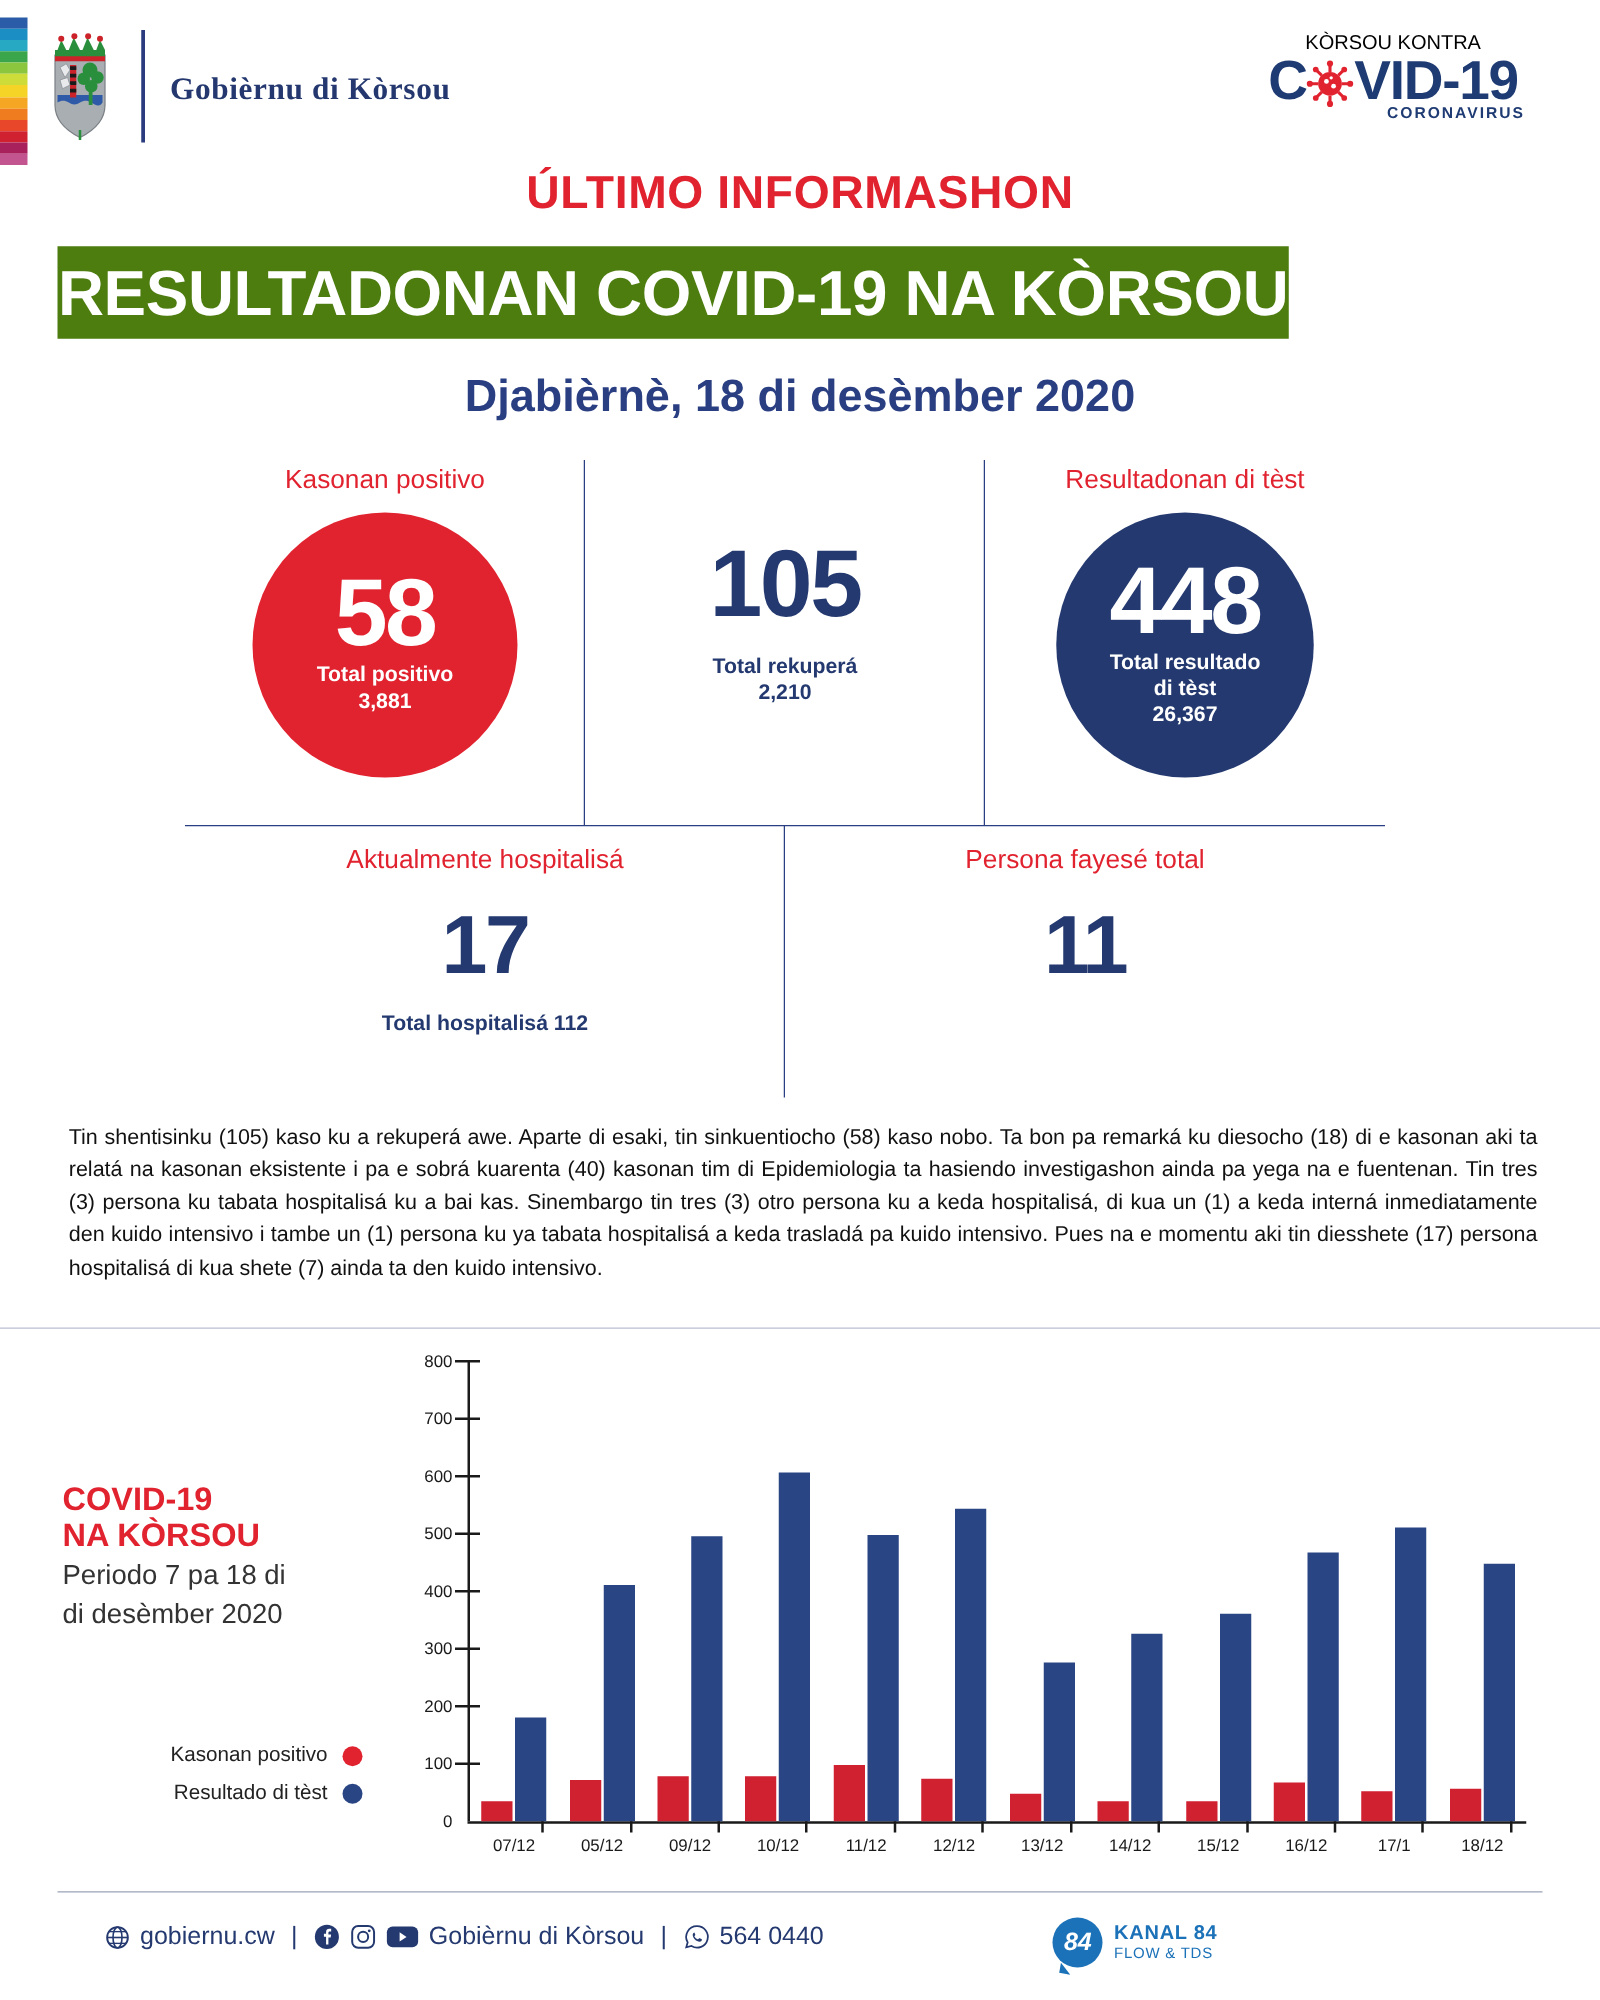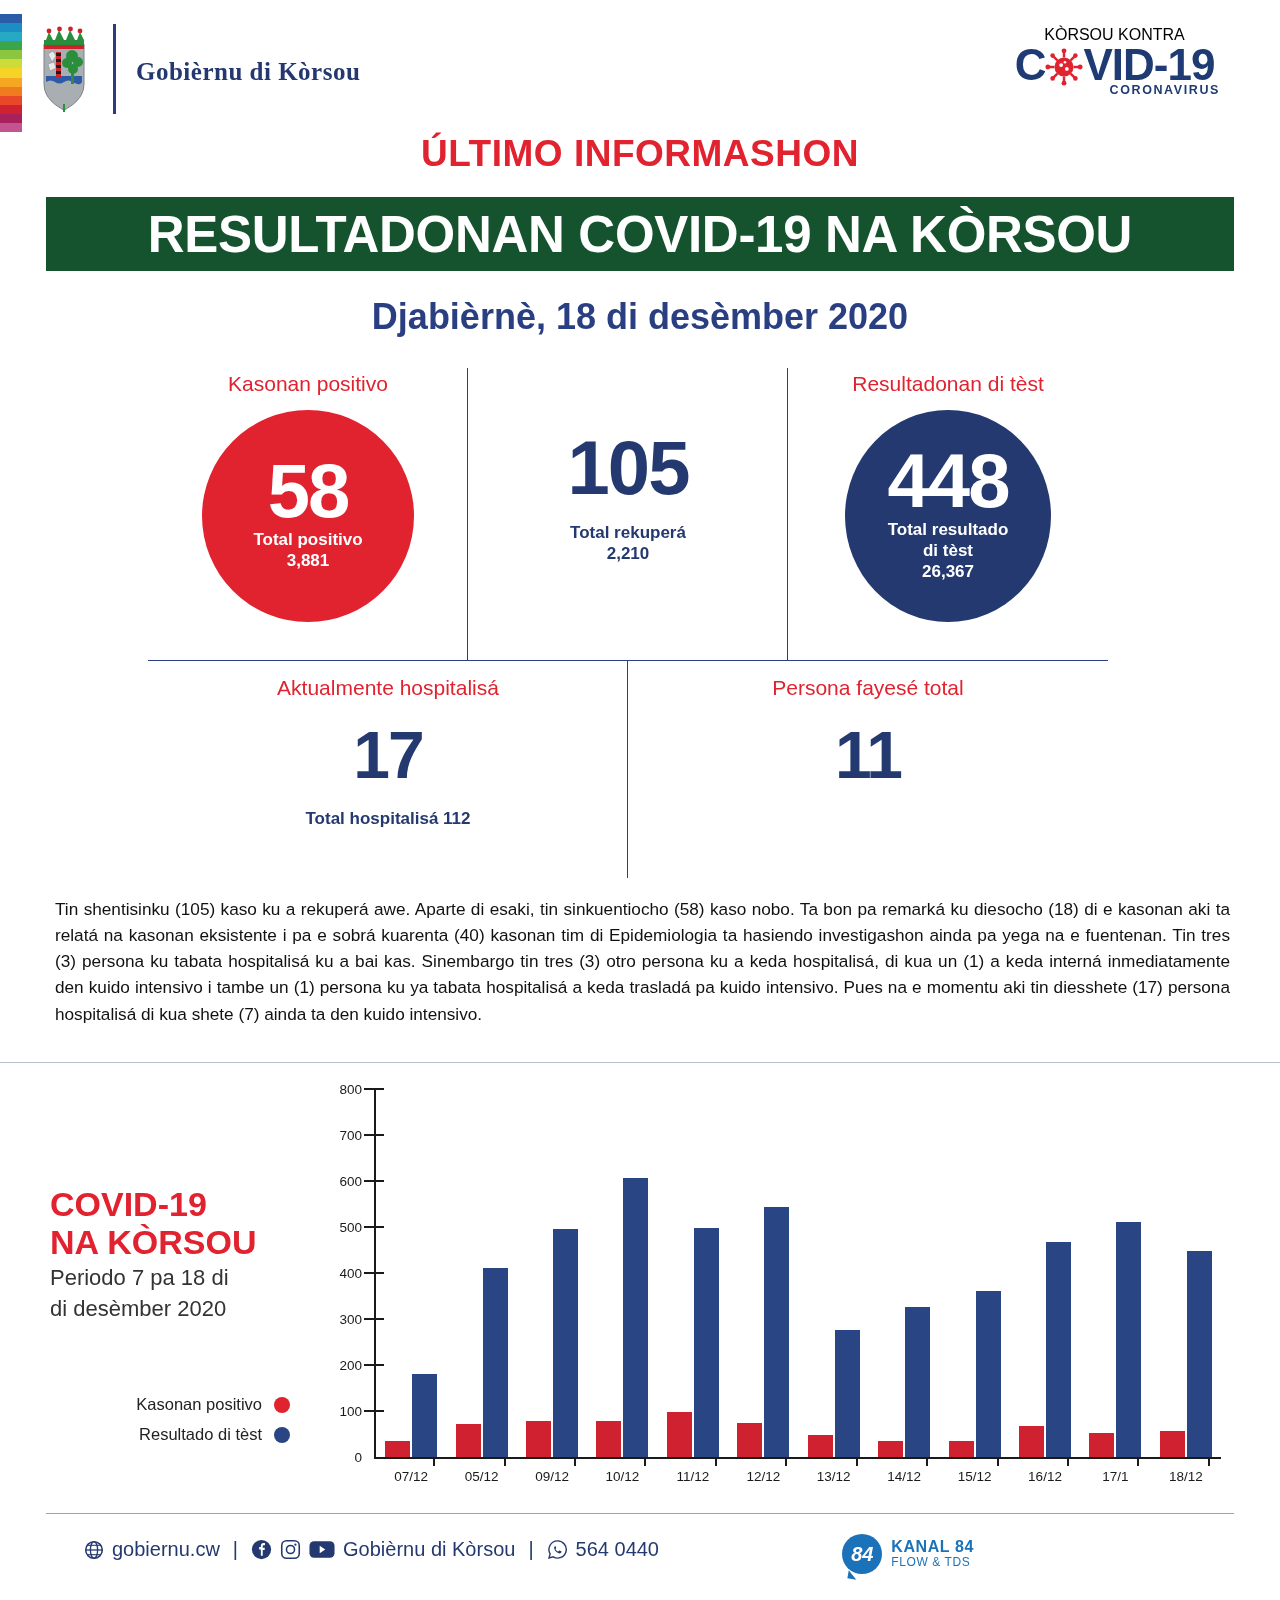--- a/index.html
+++ b/index.html
@@ -31,22 +31,22 @@
   .covidlogo .cv { display: flex; align-items: center; justify-content: center; color: #1f3b73; font-size: 44px; font-weight: bold; letter-spacing: -1px; line-height: 0.95; }
   .covidlogo .corona { color: #1f3b73; font-size: 12.5px; font-weight: bold; letter-spacing: 1.6px; text-align: right; padding-right: 2px; margin-top: -3px;}
   .virus { width: 38px; height: 38px; display: inline-block; position: relative; top: 2px; }
 
   
   .ultimo {
     position: absolute; left: 0; right: 0; top: 133px; text-align: center;
     color: #e1222f; font-size: 37px; font-weight: bold; letter-spacing: 0.5px;
   }
   .bluebar {
-    position: absolute; left: 46px; top: 197px; width: 1188px; height: 74px;
-    background: #14532d; display: flex; align-items: center; justify-content: center;
+    position: absolute; left: 46px; top: 197px; width: 985px; height: 74px;
+    background: #4d7c0f; display: flex; align-items: center; justify-content: center;
   }
   .bluebar span { color: #fff; font-size: 51px; font-weight: bold; letter-spacing: -0.3px; }
   .datesub {
     position: absolute; left: 0; right: 0; top: 296px; text-align: center;
     color: #2a3e82; font-size: 36px; font-weight: bold;
   }
 
   
   .stats { position: absolute; left: 148px; top: 368px; width: 960px; height: 510px; }
   .row { display: flex; height: 50%; }
@@ -83,21 +83,21 @@
     font-size: 17.2px; line-height: 1.52; color: #111; text-align: justify;
   }
 
   
   .sep { position: absolute; left: 0; right: 0; top: 1062px; height: 1px; background: #b9c0cf; }
   .sep2 { position: absolute; left: 46px; right: 46px; top: 1513px; height: 1px; background: #9aa3b8; }
 
   
   .chart-wrap { position: absolute; left: 0; top: 1075px; width: 1280px; height: 430px; }
   .chart-side { position: absolute; left: 50px; top: 110px; width: 260px; }
-  .cs-title { color: #e1222f; font-size: 34px; font-weight: bold; line-height: 1.12; }
+  .cs-title { color: #e1222f; font-size: 26px; font-weight: bold; line-height: 1.12; }
   .cs-sub { color: #333; font-size: 22px; line-height: 1.2; margin-top: 4px; }
   .legend { position: absolute; left: 110px; top: 320px; width: 180px; }
   .legend .lrow { display: flex; align-items: center; justify-content: flex-end; gap: 12px; margin-bottom: 11px; font-size: 16.5px; color: #222; }
   .dot { width: 16px; height: 16px; border-radius: 50%; display: inline-block; }
 
   .plot { position: absolute; left: 318px; top: 14px; width: 905px; height: 400px; }
   .yaxis-labels { position: absolute; left: 0; top: 0; width: 44px; height: 368px; }
   .yaxis-labels span { position: absolute; right: 0; font-size: 13.5px; color: #1a1a1a; transform: translateY(-50%); }
   .axisline { position: absolute; left: 56px; top: 0; width: 2px; height: 368px; background: #1a1a1a; }
   .tick { position: absolute; left: 46px; width: 20px; height: 2px; background: #1a1a1a; }

